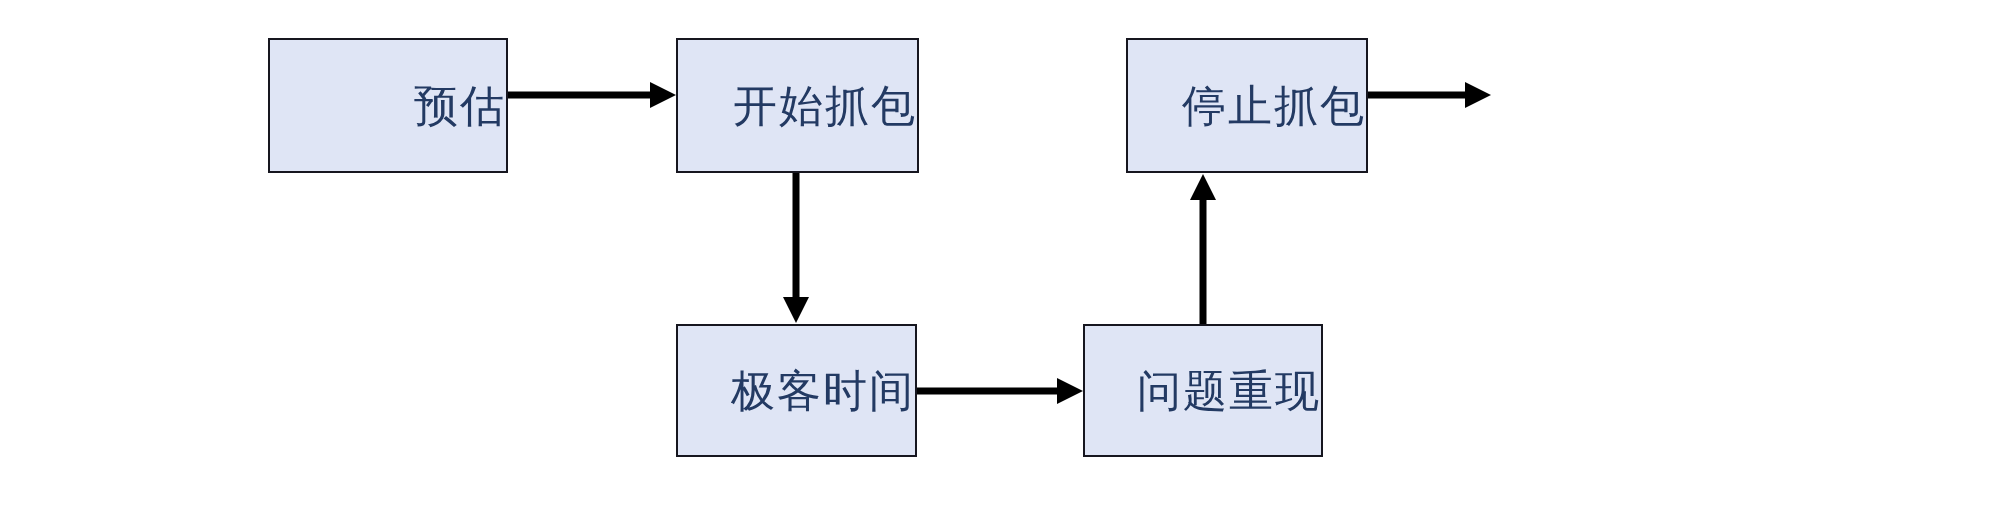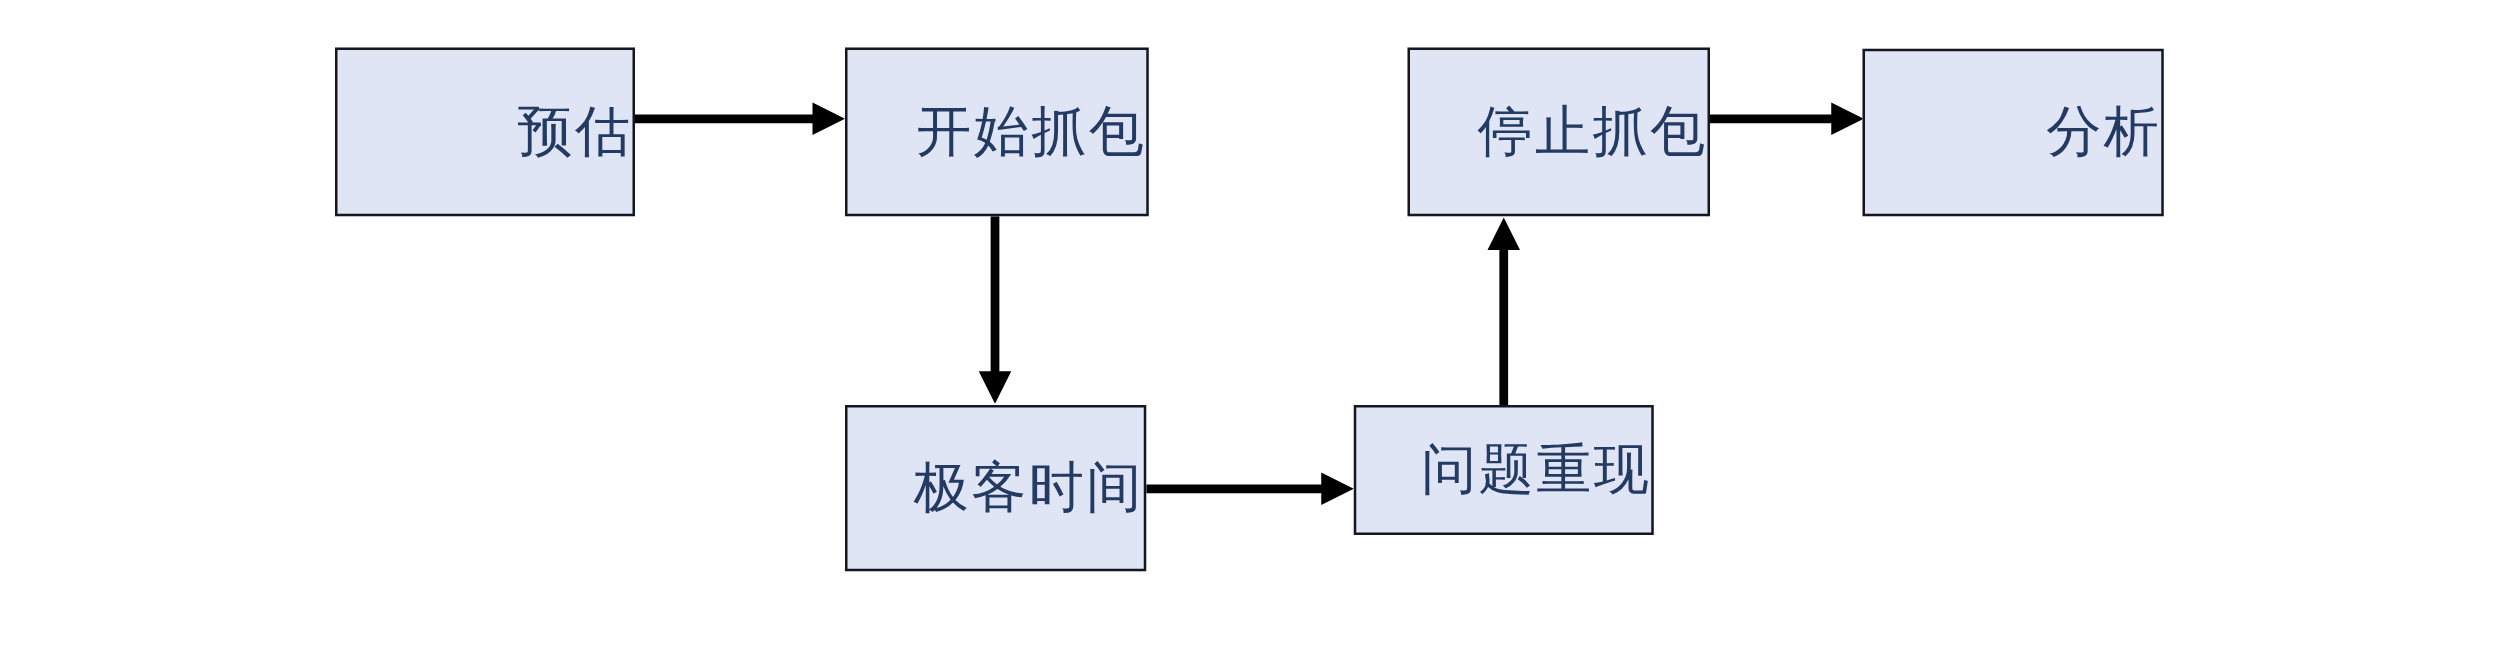--- a/index.html
+++ b/index.html
@@ -35,21 +35,21 @@
     color: #233a63;
     font-size: 44px;
     font-weight: 400;
   }
   
   #node-estimate   { left: 268px;  top: 38px;  width: 240px; height: 135px; }
   #node-start-cap  { left: 676px;  top: 38px;  width: 243px; height: 135px; }
   #node-stop-cap   { left: 1083px; top: 38px;  width: 242px; height: 135px; margin-left: 43px; }
   #node-analyze    { left: 1490px; top: 39px;  width: 241px; height: 134px; }
   #node-observe    { left: 676px;  top: 324px; width: 241px; height: 133px; }
-  #node-reproduce  { left: 1083px; top: 324px; width: 240px; height: 104px; }
+  #node-reproduce  { left: 1083px; top: 324px; width: 240px; height: 133px; }
 
   .edge {
     position: absolute;
     pointer-events: none;
   }
   .edge svg { display: block; overflow: visible; }
 
   
   #brand-logo {
     position: absolute;
@@ -121,23 +121,20 @@
   </div>
 
   <div class="node" id="node-start-cap">
     <span class="node-label">开始抓包</span>
   </div>
 
   <div class="node" id="node-stop-cap">
     <span class="node-label">停止抓包</span>
   </div>
 
-  <div class="node" id="node-analyze">
-    <span class="node-label">分析</span>
-  </div>
 
   <div class="node" id="node-observe">
     <span class="node-label">极客时间</span>
   </div>
 
   <div class="node" id="node-reproduce">
     <span class="node-label">问题重现</span>
   </div>
 
 

